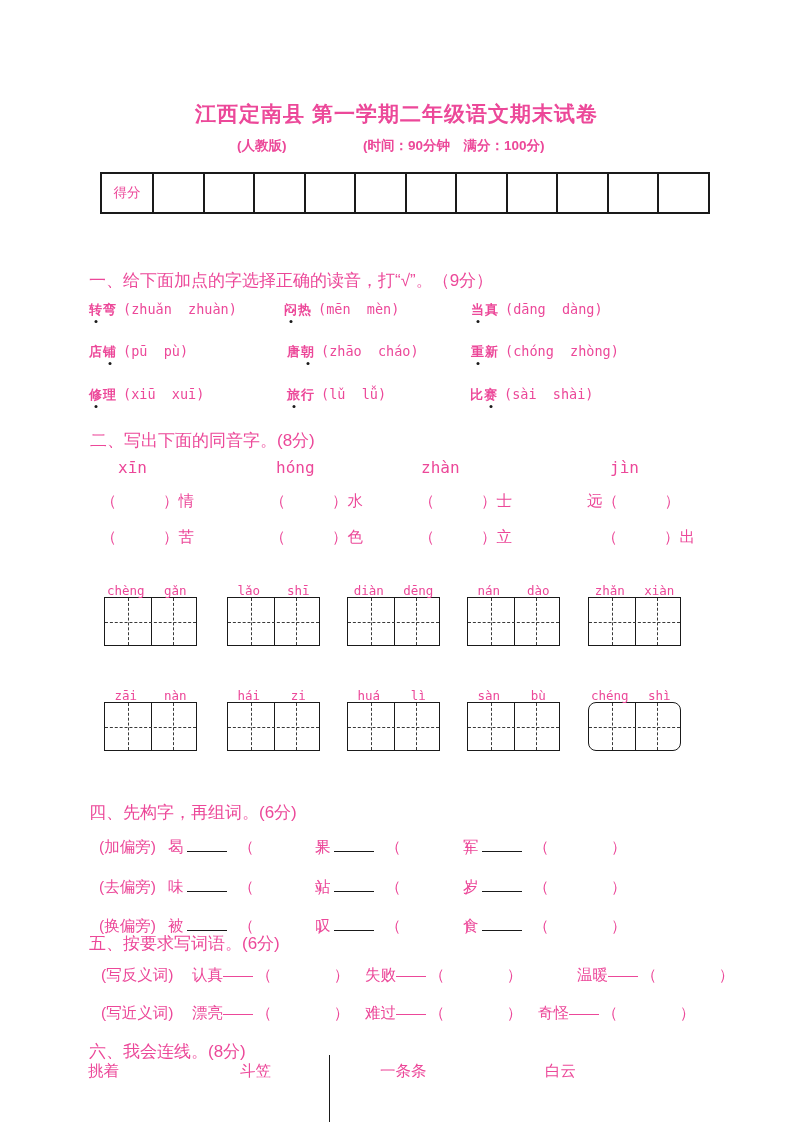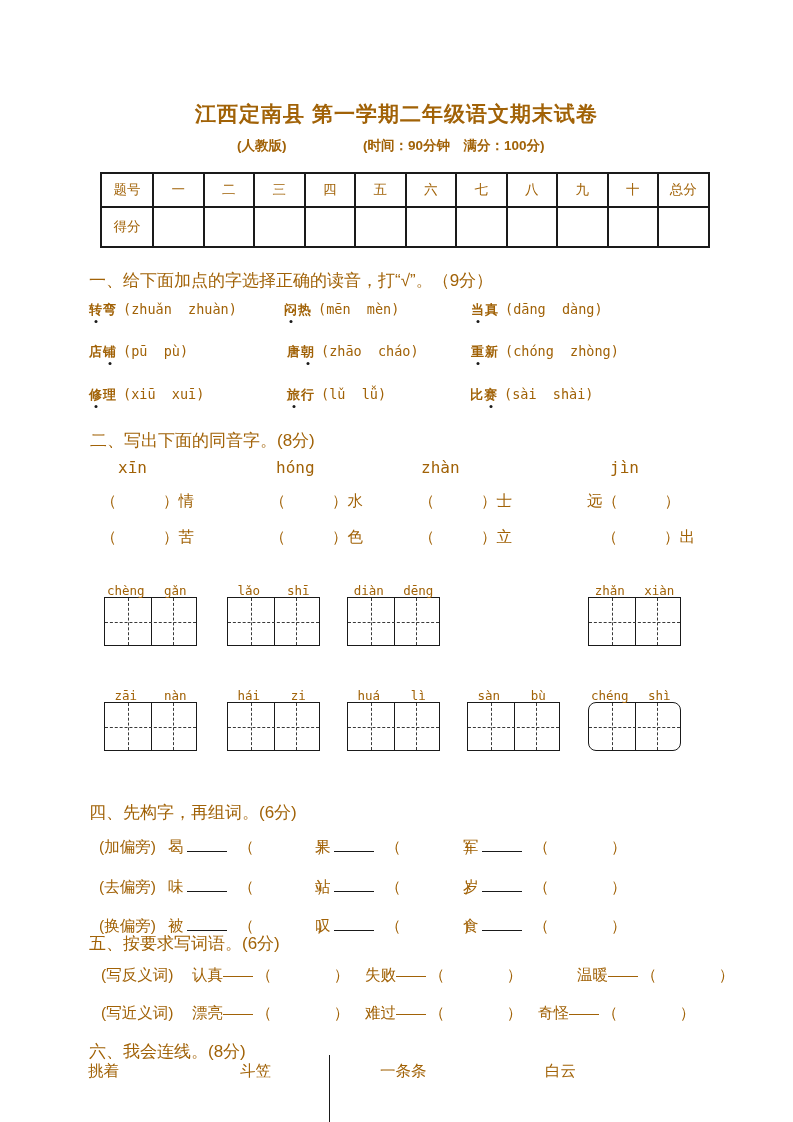--- a/index.html
+++ b/index.html
@@ -1,17 +1,17 @@
 <!DOCTYPE html>
 <html><head>
 <meta charset="utf-8">
 <style>
   html,body {margin:0; padding:0; background:#ffffff;}
   .page {position:relative; width:793px; height:1122px; margin:0 auto; background:#ffffff;
-         color:#a16207; font-family:"Liberation Sans","DejaVu Sans",sans-serif; overflow:hidden;}
+         color:#ec4899; font-family:"Liberation Sans","DejaVu Sans",sans-serif; overflow:hidden;}
   .abs {position:absolute;}
   
   .title {top:100px; left:0; right:0; text-align:center; font-size:21px; font-weight:bold; letter-spacing:1px;}
   .sub {top:137px; font-size:13.5px; font-weight:bold; white-space:pre;}
   
   .score-table {position:absolute; left:100px; top:172px; border-collapse:collapse; table-layout:fixed;}
   .score-table td {border:2px solid #1a1a1a; text-align:center; vertical-align:middle;
                    font-size:13.5px; padding:0; overflow:hidden;}
   .c0 {width:52px;} .cn {width:50.5px;}
   .r-head {height:34px;} .r-score {height:40px;}
@@ -59,34 +59,20 @@
         <col class="cn">
         <col class="cn">
       <col class="cn">
         <col class="cn">
         <col class="cn">
         <col class="cn">
         <col class="cn">
         <col class="cn">
     </colgroup>
     <tbody>
-      <tr class="r-head">
-        <td>题号</td>
-        <td>一</td>
-        <td>二</td>
-        <td>三</td>
-        <td>四</td>
-        <td>五</td>
-        <td>六</td>
-        <td>七</td>
-        <td>八</td>
-        <td>九</td>
-        <td>十</td>
-        <td>总分</td>
-      </tr>
       <tr class="r-score">
         <td>得分</td>
         <td></td>
           <td></td>
         <td></td>
           <td></td>
         <td></td>
           <td></td>
         <td></td>
           <td></td>
@@ -145,20 +131,30 @@
       </div>
     <div class="vm"></div>
       <div class="hd"></div>
       <div class="vd a"></div>
       <div class="vd b"></div>
   </div>
   <div class="pybox" style="left:347px; top:597px;">
     <div class="lab">
         <span>diàn</span>
         <span>dēng</span>
+      </div>
+    <div class="vm"></div>
+      <div class="hd"></div>
+      <div class="vd a"></div>
+      <div class="vd b"></div>
+  </div>
+  <div class="pybox" style="left:467px; top:597px;">
+    <div class="lab">
+        <span>nán</span>
+        <span>dào</span>
       </div>
     <div class="vm"></div>
       <div class="hd"></div>
       <div class="vd a"></div>
       <div class="vd b"></div>
   </div>
   <div class="pybox" style="left:588px; top:597px;">
     <div class="lab">
         <span>zhǎn</span>
         <span>xiàn</span>

